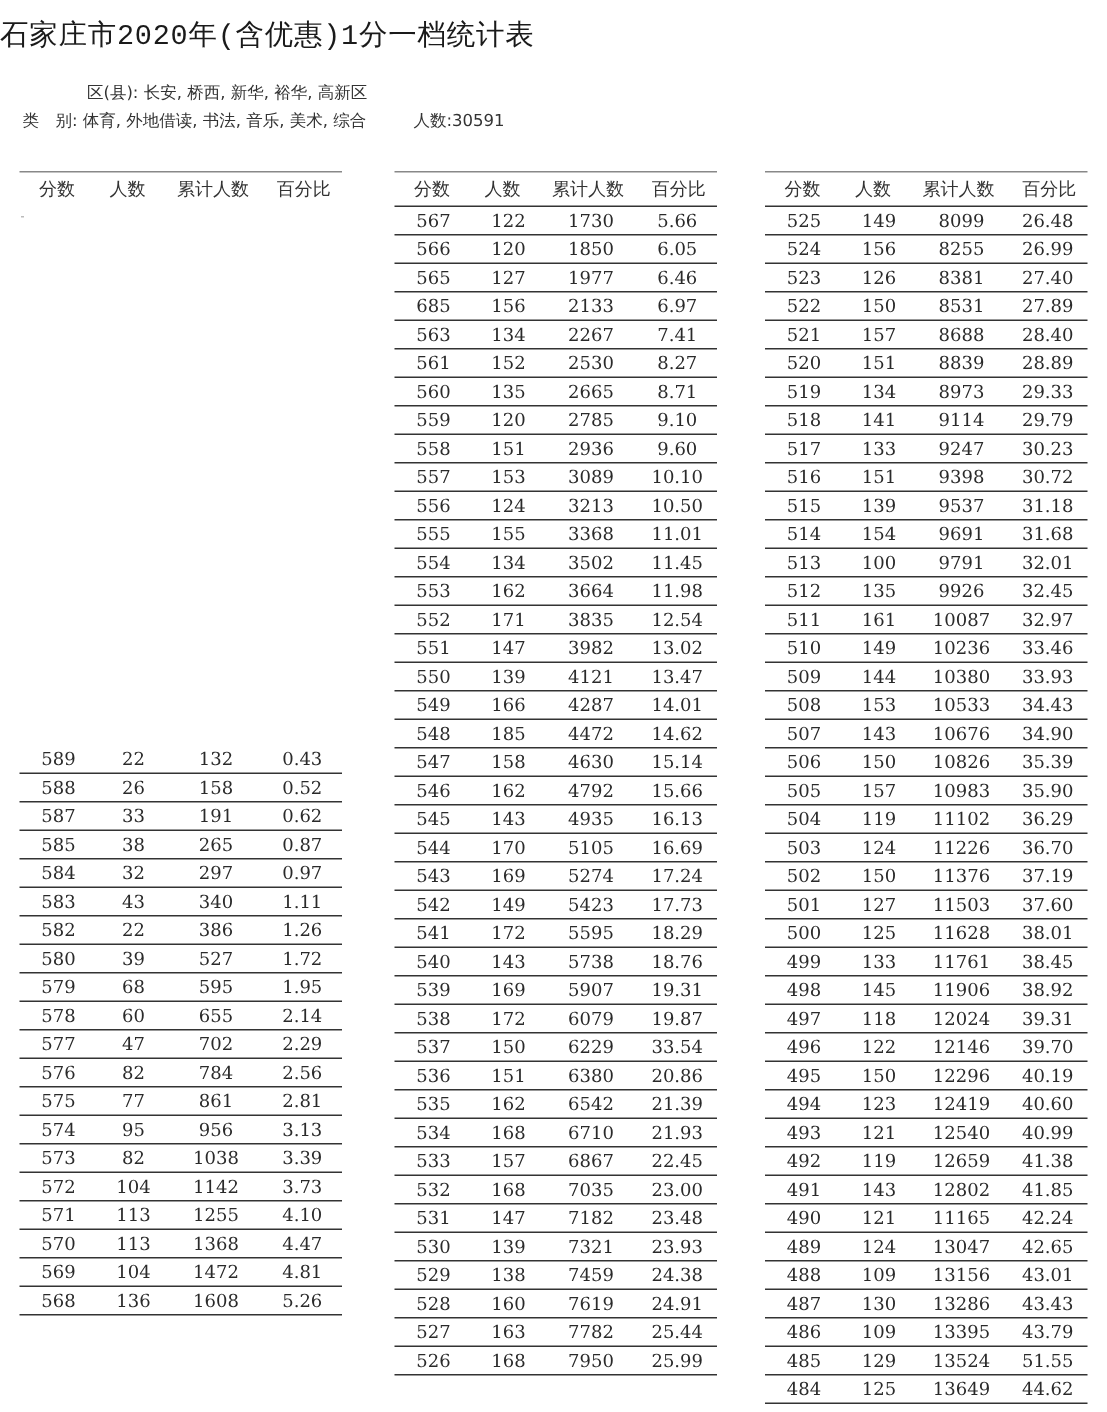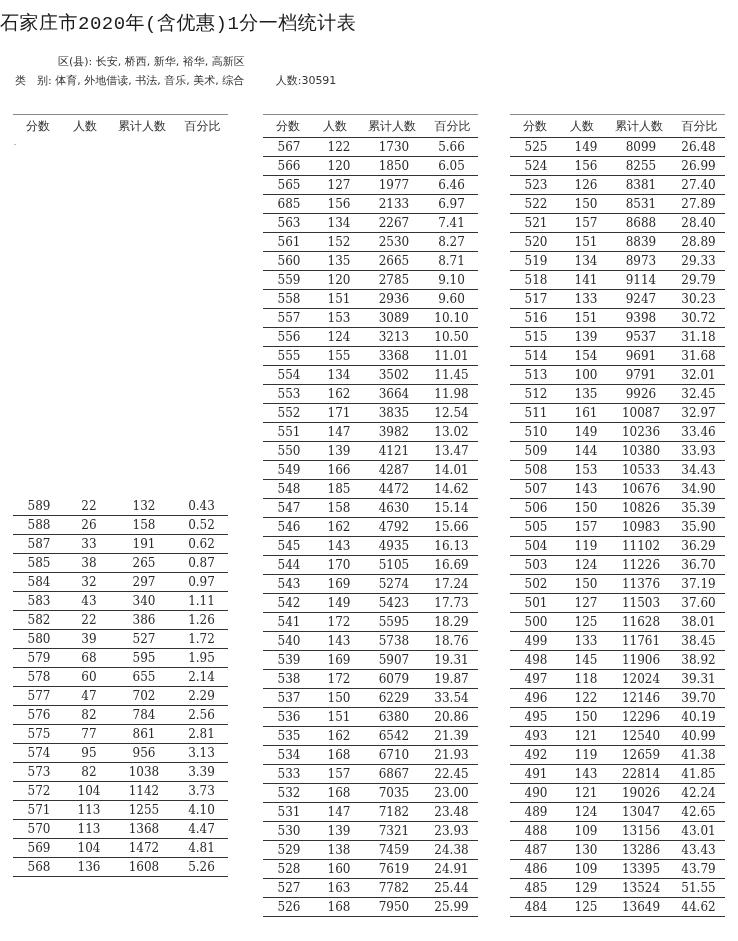--- a/index.html
+++ b/index.html
@@ -646,41 +646,47 @@
       <span class="c c3">12146</span>
       <span class="c c4">39.70</span>
     </div>
     <div class="row">
       <span class="c c1">495</span>
       <span class="c c2">150</span>
       <span class="c c3">12296</span>
       <span class="c c4">40.19</span>
     </div>
     <div class="row">
+      <span class="c c1">494</span>
+      <span class="c c2">123</span>
+      <span class="c c3">12419</span>
+      <span class="c c4">40.60</span>
+    </div>
+    <div class="row">
       <span class="c c1">493</span>
       <span class="c c2">121</span>
       <span class="c c3">12540</span>
       <span class="c c4">40.99</span>
     </div>
     <div class="row">
       <span class="c c1">492</span>
       <span class="c c2">119</span>
       <span class="c c3">12659</span>
       <span class="c c4">41.38</span>
     </div>
     <div class="row">
       <span class="c c1">491</span>
       <span class="c c2">143</span>
-      <span class="c c3">22814</span>
+      <span class="c c3">12802</span>
       <span class="c c4">41.85</span>
     </div>
     <div class="row">
       <span class="c c1">490</span>
       <span class="c c2">121</span>
-      <span class="c c3">19026</span>
+      <span class="c c3">11165</span>
       <span class="c c4">42.24</span>
     </div>
     <div class="row">
       <span class="c c1">489</span>
       <span class="c c2">124</span>
       <span class="c c3">13047</span>
       <span class="c c4">42.65</span>
     </div>
     <div class="row">
       <span class="c c1">488</span>

